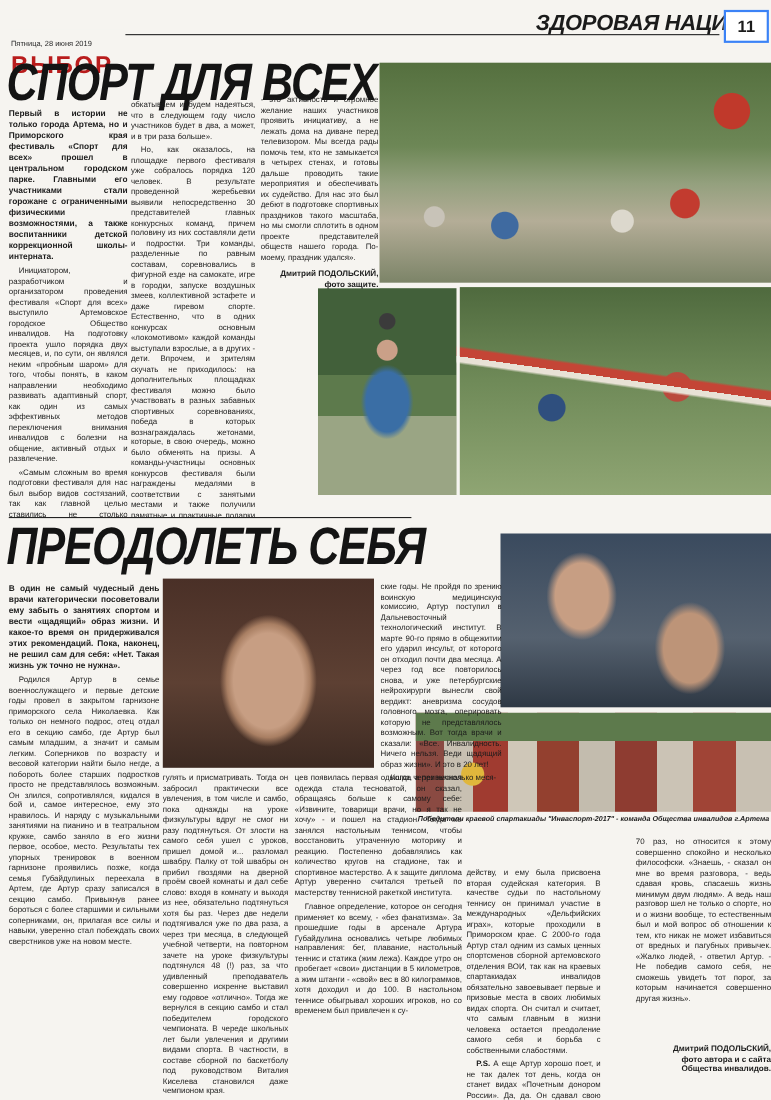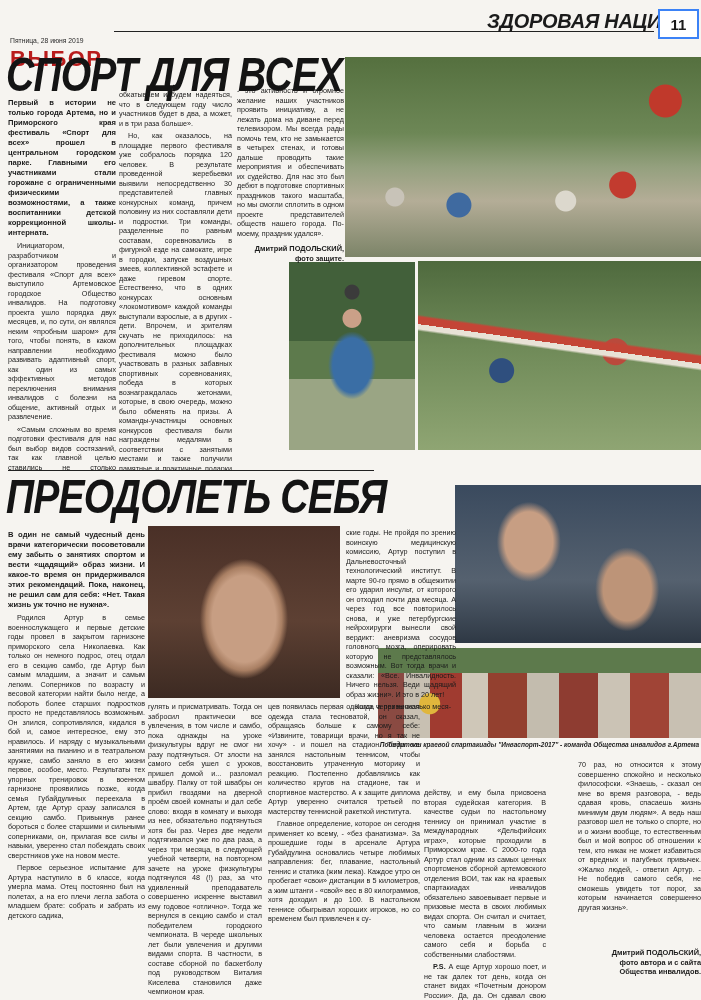--- a/index.html
+++ b/index.html
@@ -112,21 +112,20 @@
     </h1>
 
     <div class="abs photo photo-portrait"></div>
     <div class="abs photo photo-faces"></div>
     <div class="abs photo photo-trophy"></div>
     <div class="abs caption" style="left:378px;top:741px;width:323px;">Победители краевой спартакиады "Инваспорт-2017" - команда Общества инвалидов г.Артема</div>
 
     <div class="abs col" style="left:8px;top:530px;width:137px;height:470px;">
       <p class="lead">В один не самый чудесный день врачи категорически посоветовали ему забыть о занятиях спортом и вести «щадящий» образ жизни. И какое-то время он придерживался этих рекомендаций. Пока, наконец, не решил сам для себя: «Нет. Такая жизнь уж точно не нужна».</p>
       <p>Родился Артур в семье военнослужащего и первые детские годы провел в закрытом гарнизоне приморского села Николаевка. Как только он немного подрос, отец отдал его в секцию самбо, где Артур был самым младшим, а значит и самым легким. Соперников по возрасту и весовой категории найти было негде, а побороть более старших подростков просто не представлялось возможным. Он злился, сопротивлялся, кидался в бой и, самое интересное, ему это нравилось. И наряду с музыкальными занятиями на пианино и в театральном кружке, самбо заняло в его жизни первое, особое, место. Результаты тех упорных тренировок в военном гарнизоне проявились позже, когда семья Губайдулиных переехала в Артем, где Артур сразу записался в секцию самбо. Привыкнув ранее бороться с более старшими и сильными соперниками, он, прилагая все силы и навыки, уверенно стал побеждать своих сверстников уже на новом месте.</p>
-      <p>Первое серьезное испытание для Артура наступило в 6 классе, когда умерла мама. Отец постоянно был на полетах, а на его плечи легла забота о младшем брате: собрать и забрать из детского садика,</p>
     </div>
 
     <div class="abs col" style="left:148px;top:702px;width:114px;height:298px;">
       <p class="noindent">гулять и присматривать. Тогда он забросил практически все увлечения, в том числе и самбо, пока однажды на уроке физкультуры вдруг не смог ни разу подтянуться. От злости на самого себя ушел с уроков, пришел домой и... разломал швабру. Палку от той швабры он прибил гвоздями на дверной проём своей комнаты и дал себе слово: входя в комнату и выходя из нее, обязательно подтянуться хотя бы раз. Через две недели подтягивался уже по два раза, а через три месяца, в следующей учебной четверти, на повторном зачете на уроке физкультуры подтянулся 48 (!) раз, за что удивленный преподаватель совершенно искренне выставил ему годовое «отлично». Тогда же вернулся в секцию самбо и стал победителем городского чемпионата. В череде школьных лет были увлечения и другими видами спорта. В частности, в составе сборной по баскетболу под руководством Виталия Киселева становился даже чемпионом края.</p>
       <p>Второй неожиданный и тяжелый удар пришелся на студенче-</p>
     </div>
 
     <div class="abs col" style="left:346px;top:528px;width:110px;height:216px;">
       <p class="noindent">ские годы. Не пройдя по зрению воинскую медицинскую комиссию, Артур поступил в Дальневосточный технологический институт. В марте 90-го прямо в общежитии его ударил инсульт, от которого он отходил почти два месяца. А через год все повторилось снова, и уже петербургские нейрохирурги вынесли свой вердикт: аневризма сосудов головного мозга, оперировать которую не представлялось возможным. Вот тогда врачи и сказали: «Все. Инвалидность. Ничего нельзя. Веди щадящий образ жизни». И это в 20 лет!</p>
       <p>Когда через несколько меся-</p>

